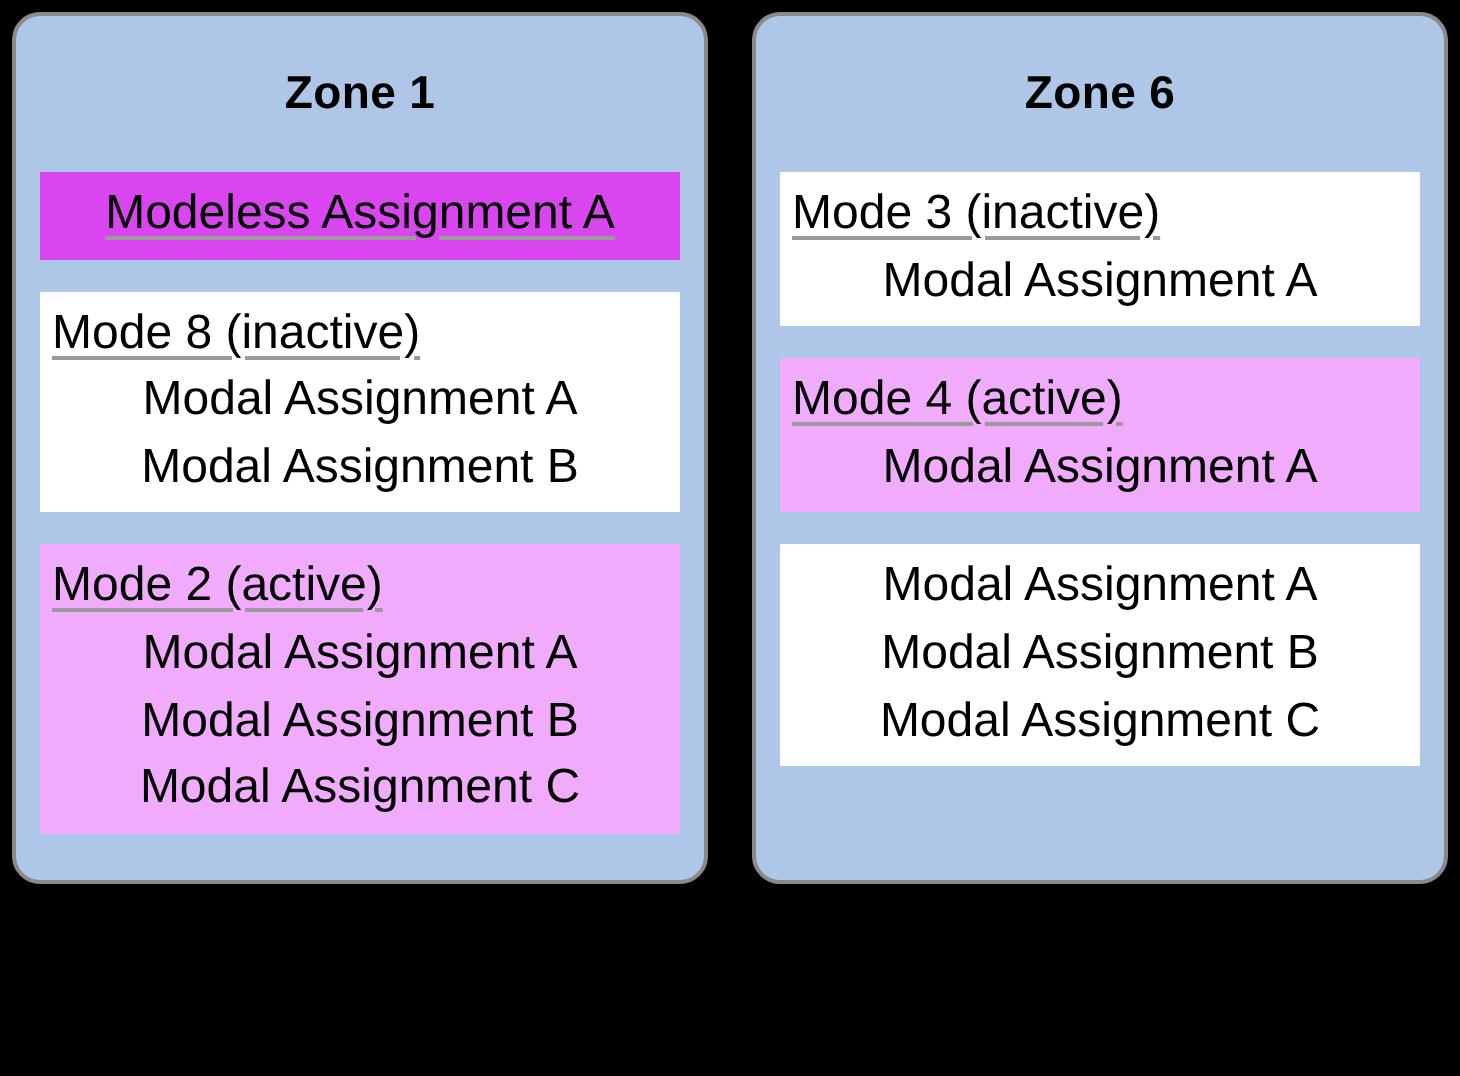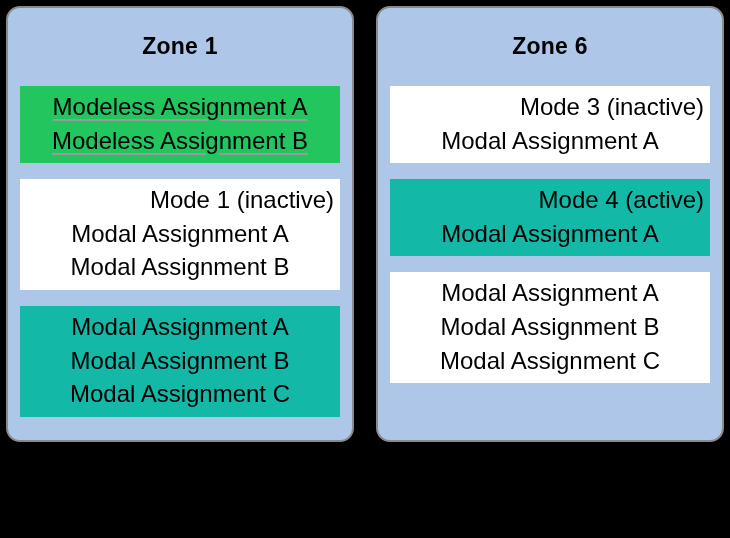--- a/index.html
+++ b/index.html
@@ -56,23 +56,23 @@
     flex-direction: column;
     gap: 16px;
     padding-top: 24px;
   }
 
   .group {
     box-sizing: border-box;
     padding: 4px 6px 6px 6px;
     text-align: center;
   }
-  .group.modeless  { background: #22c55e; }
+  .group.modeless  { background: #d946ef; }
   .group.inactive  { background: #ffffff; }
-  .group.active    { background: #14b8a6; }
+  .group.active    { background: #f0abfc; }
 
   .row {
     font-size: 24px;
     line-height: 1.40;
     color: #000000;
     white-space: nowrap;
     text-align: center;
   }
 
   
@@ -81,43 +81,44 @@
     text-decoration-color: #9a9a9a;
     text-decoration-thickness: 2px;
     text-underline-offset: 4px;
   }
 
   .mode-header {
     font-size: 24px;
     line-height: 1.40;
     color: #000000;
     white-space: nowrap;
-    text-align: right;
+    text-align: left;
+    text-decoration: underline;
     text-decoration-color: #9a9a9a;
     text-decoration-thickness: 2px;
     text-underline-offset: 4px;
   }
 </style>
 </head>
 <body>
 
 <div id="stage">
     <div class="zone">
       <div class="zone-title">Zone 1</div>
       <div class="zone-body">
         <div class="group modeless">
           <div class="row underlined">Modeless Assignment A</div>
-          <div class="row underlined">Modeless Assignment B</div>
         </div>
         <div class="group inactive">
-          <div class="mode-header">Mode 1 (inactive)</div>
+          <div class="mode-header">Mode 8 (inactive)</div>
           <div class="row">Modal Assignment A</div>
           <div class="row">Modal Assignment B</div>
         </div>
         <div class="group active">
+          <div class="mode-header">Mode 2 (active)</div>
           <div class="row">Modal Assignment A</div>
           <div class="row">Modal Assignment B</div>
           <div class="row">Modal Assignment C</div>
         </div>
       </div>
     </div>
     <div class="zone">
       <div class="zone-title">Zone 6</div>
       <div class="zone-body">
         <div class="group inactive">

